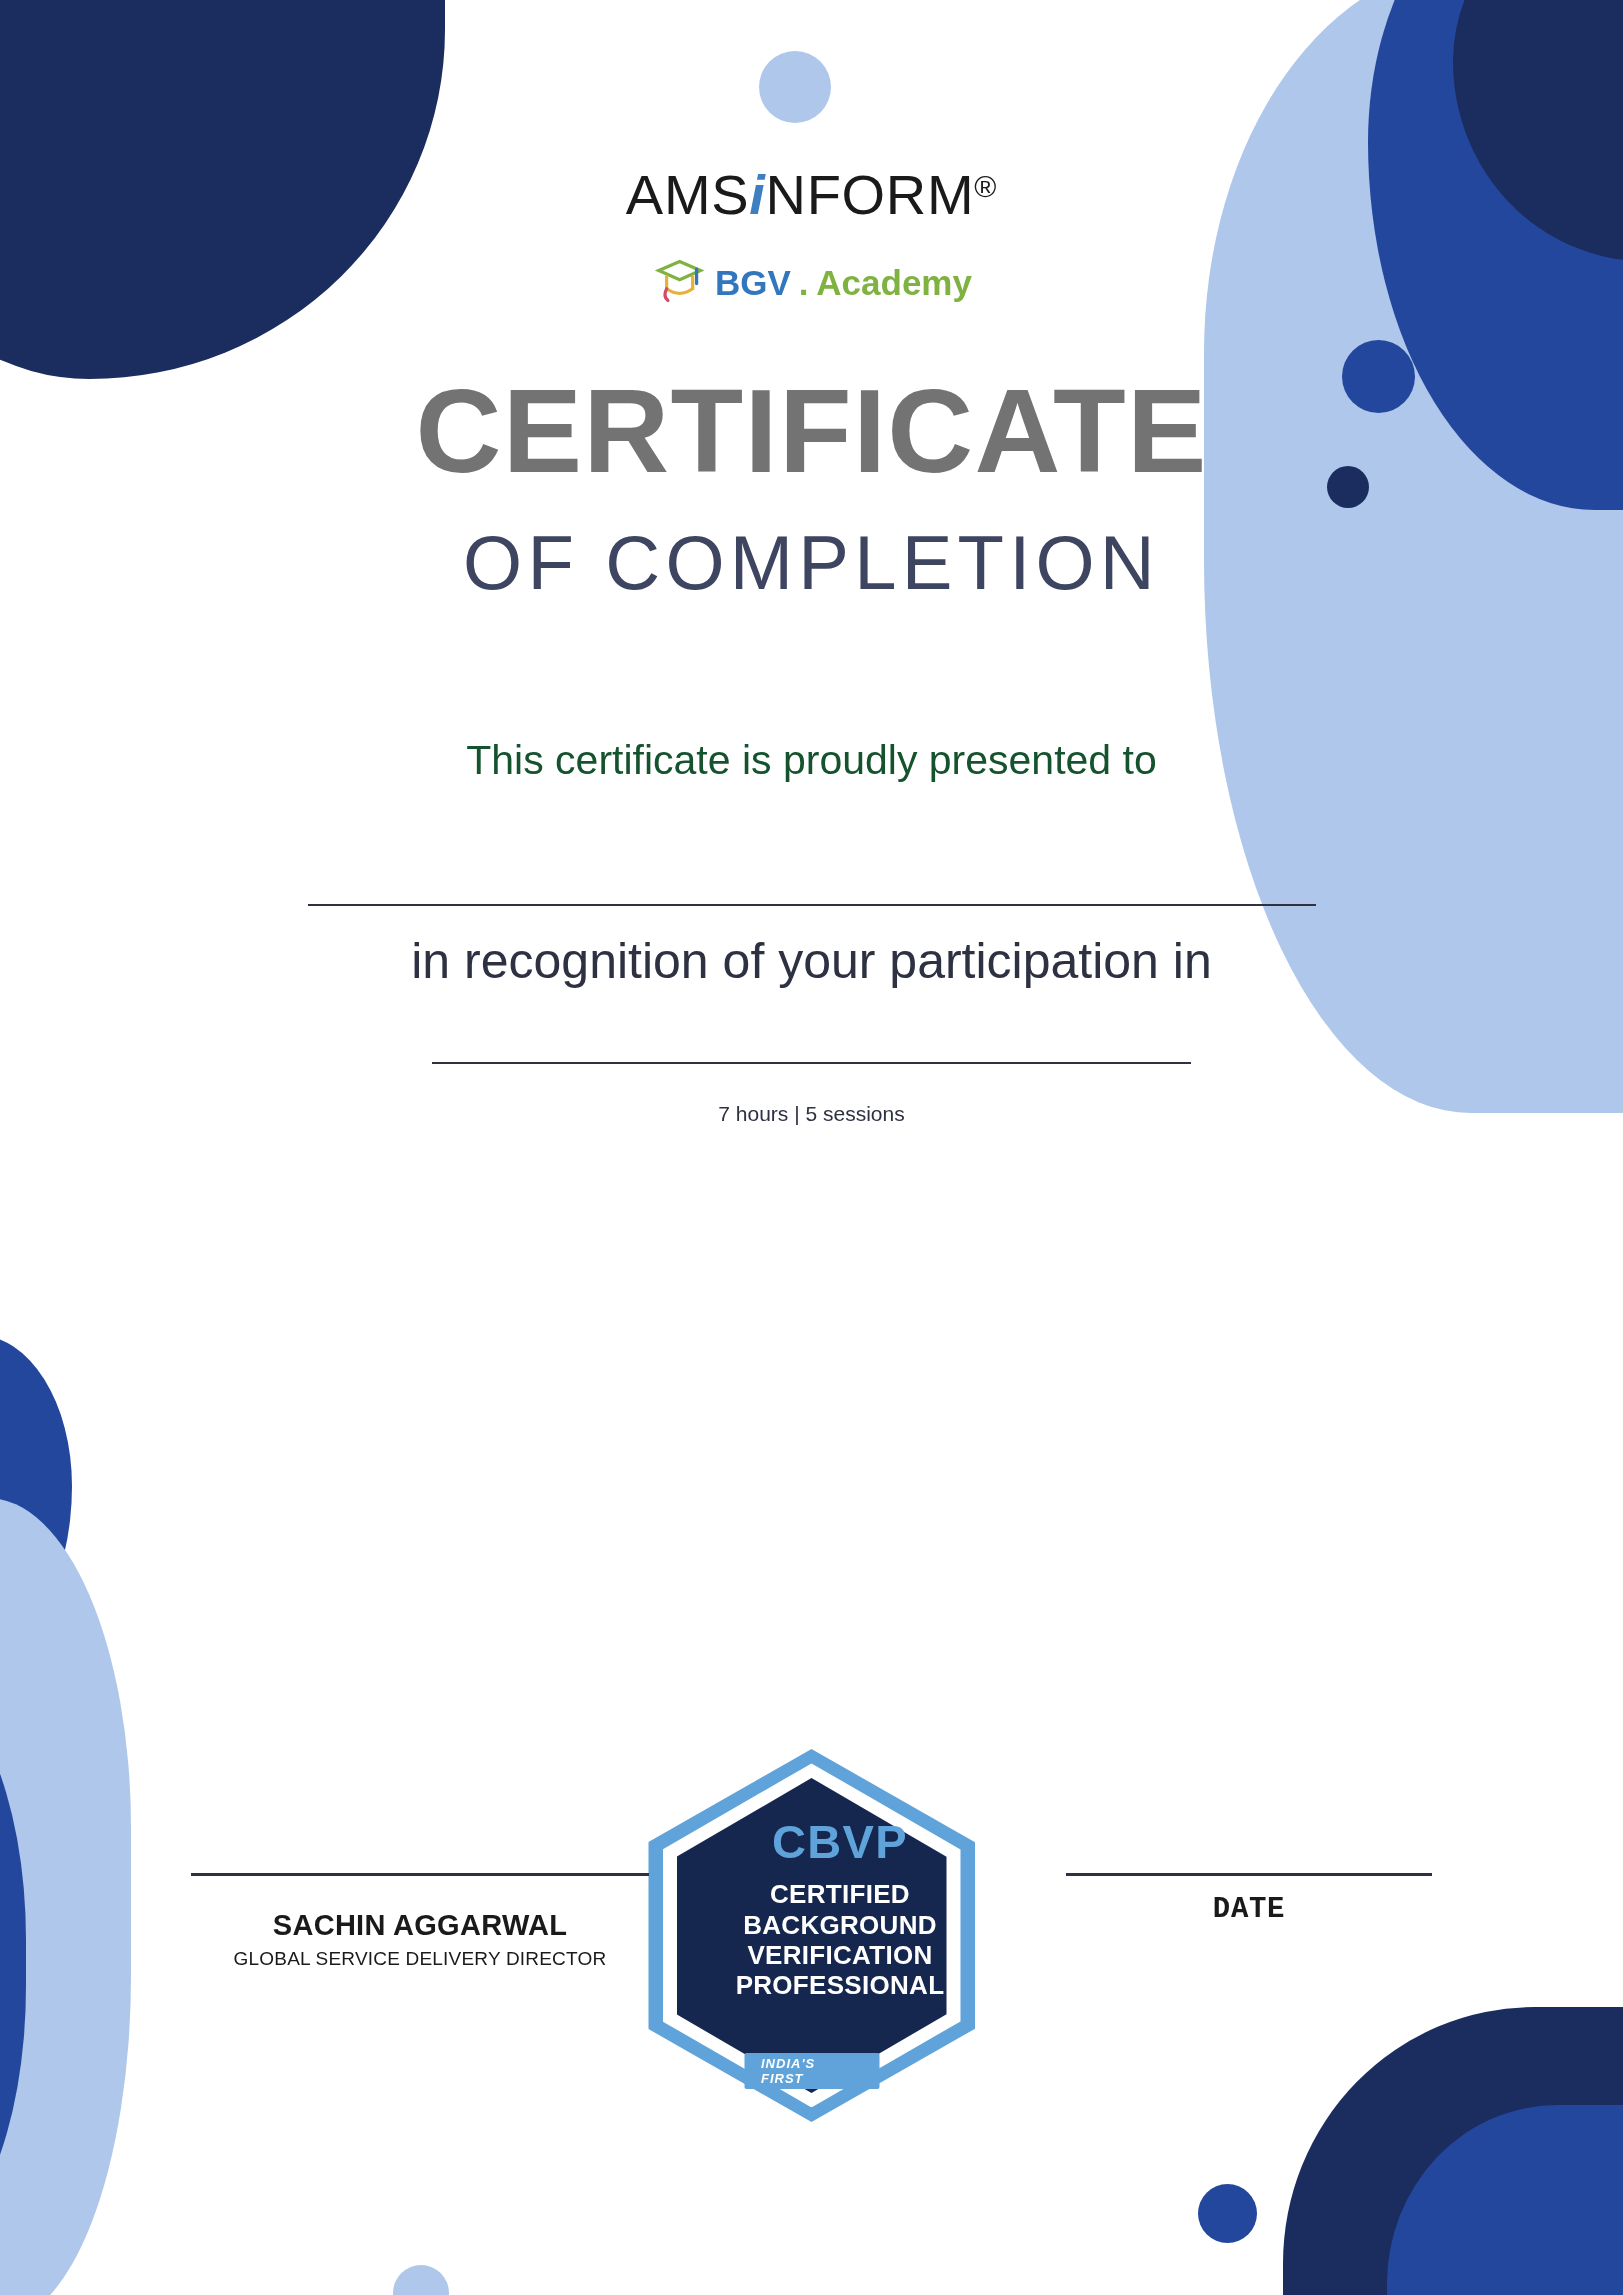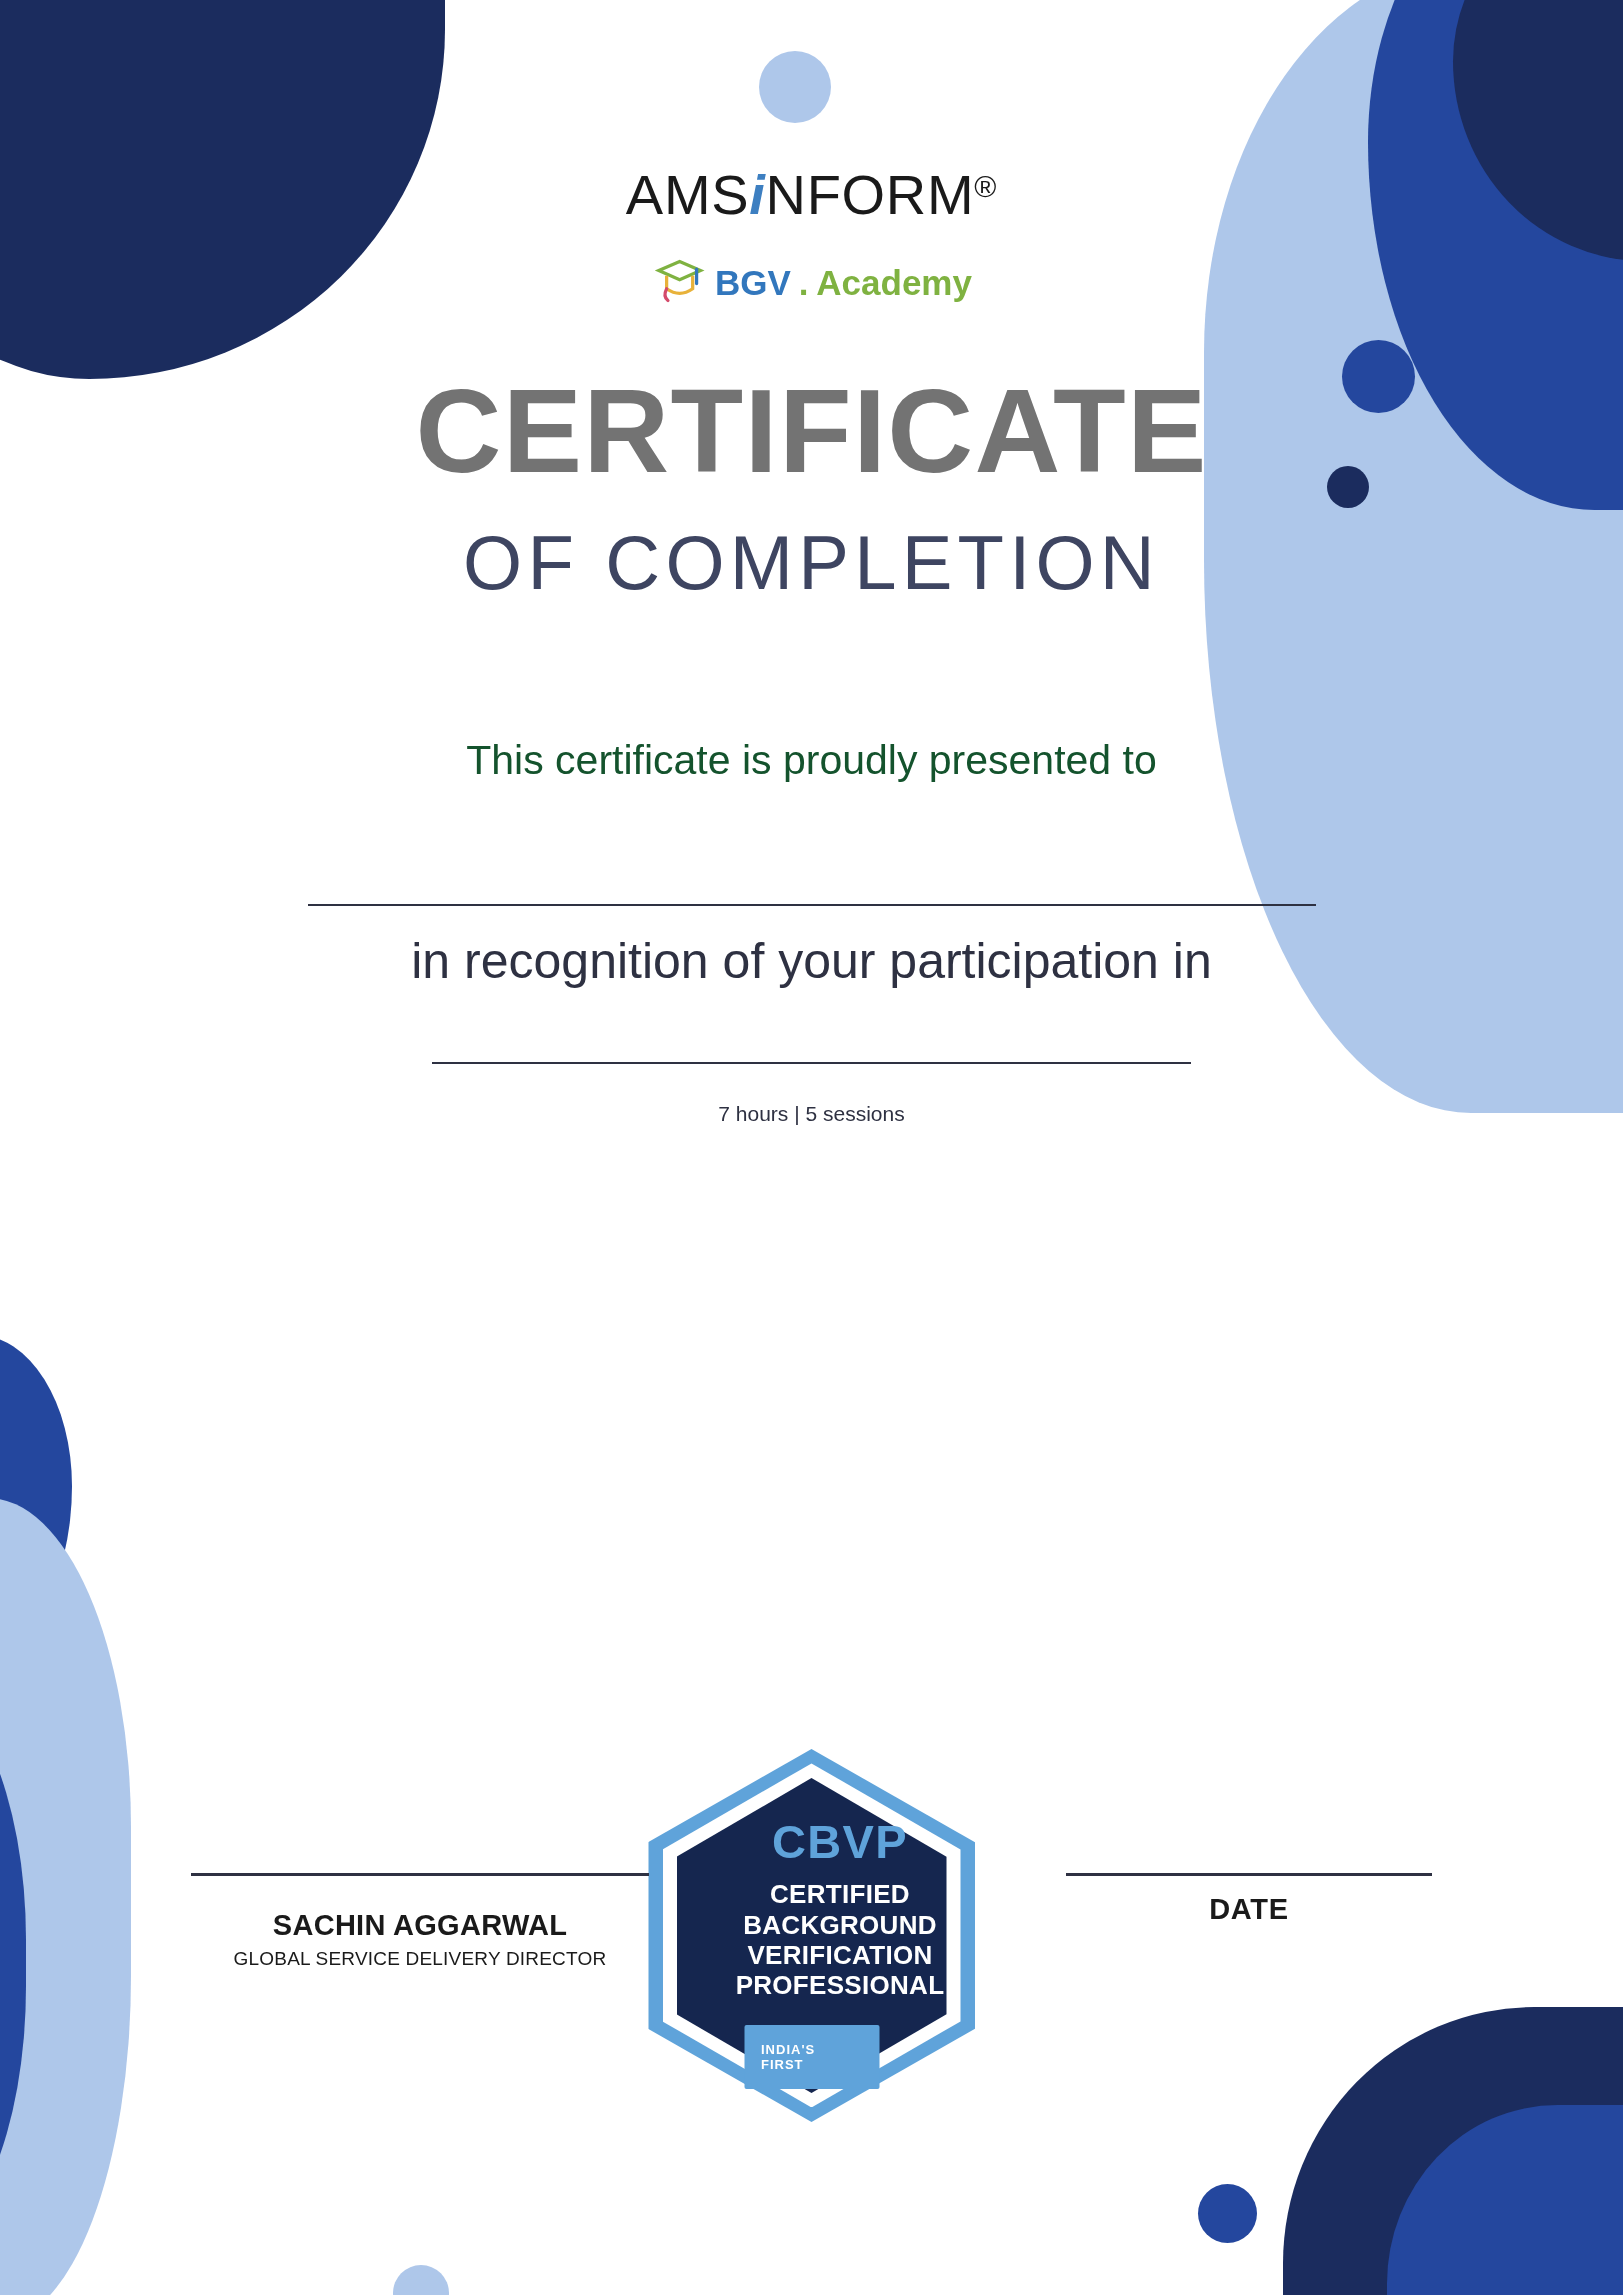--- a/index.html
+++ b/index.html
@@ -301,22 +301,23 @@
   .badge-ribbon {
     position: absolute;
     left: 50%;
     transform: translateX(-50%);
     bottom: 33px;
     background: #5fa3da;
     color: #ffffff;
     font-size: 13px;
     font-weight: 700;
     letter-spacing: 1px;
-    padding: 17px 17px;
+    padding: 3px 17px;
     border-radius: 2px;
+    font-style: italic;
   }
 
   
   .sig-left {
     position: absolute;
     left: 191px;
     top: 1873px;
     width: 458px;
     text-align: center;
   }
@@ -344,20 +345,21 @@
     font-size: 19px;
     color: #1a1a1a;
     letter-spacing: 0.2px;
   }
   .date-label {
     margin-top: 17px;
     font-size: 29px;
     font-weight: 700;
     color: #1a1a1a;
     letter-spacing: 0.7px;
+    font-family: Liberation Mono, monospace;
   }
 </style>
 </head>
 <body>
 
 <div id="page">
 
   <div class="deco tl-navy"></div>
   <div class="deco tr-light"></div>
   <div class="deco tr-navy"></div>

